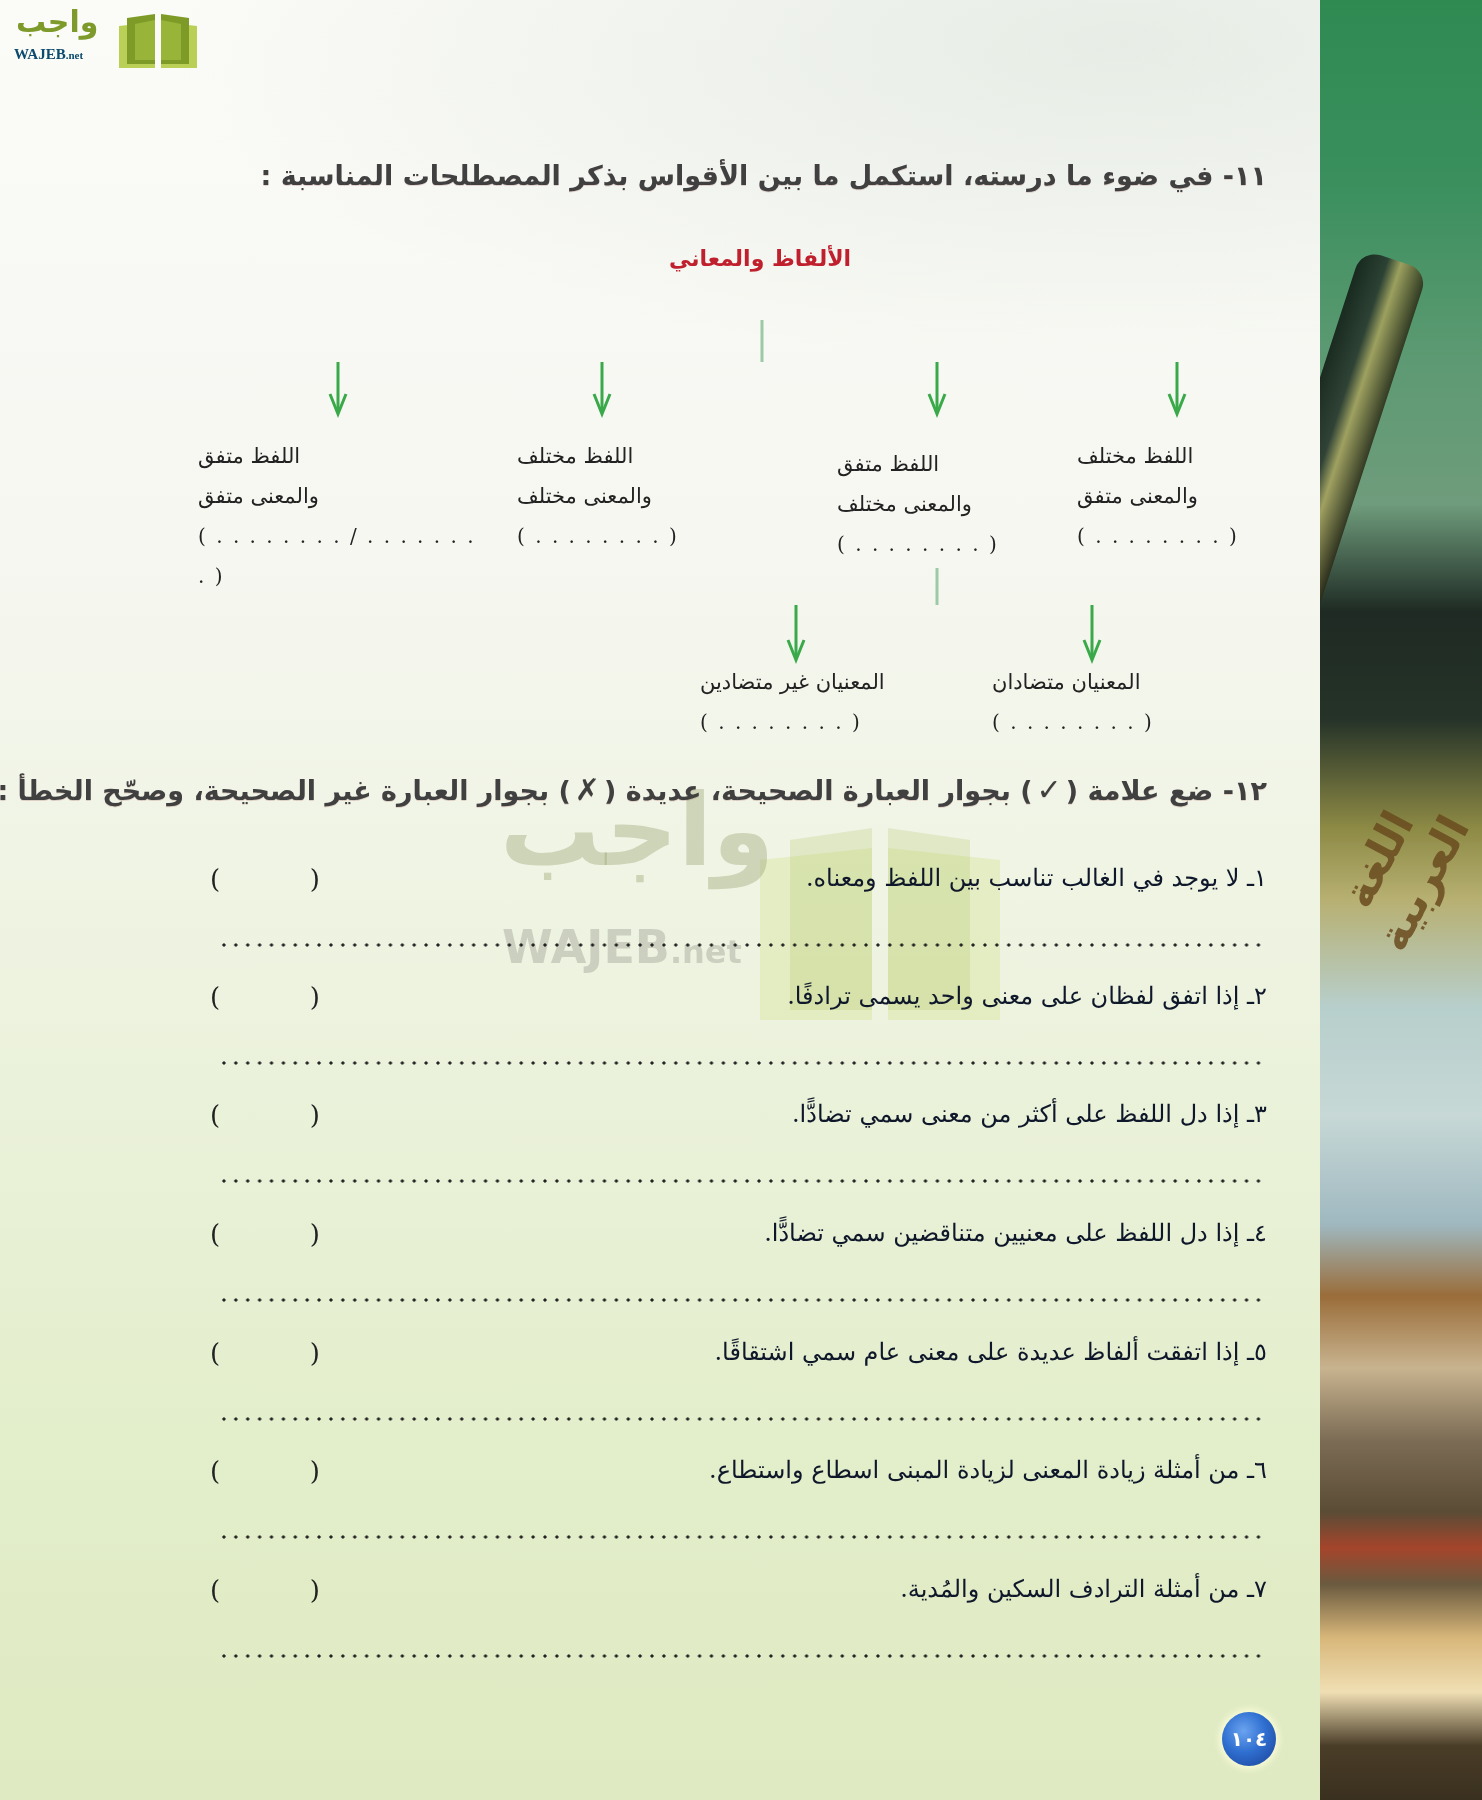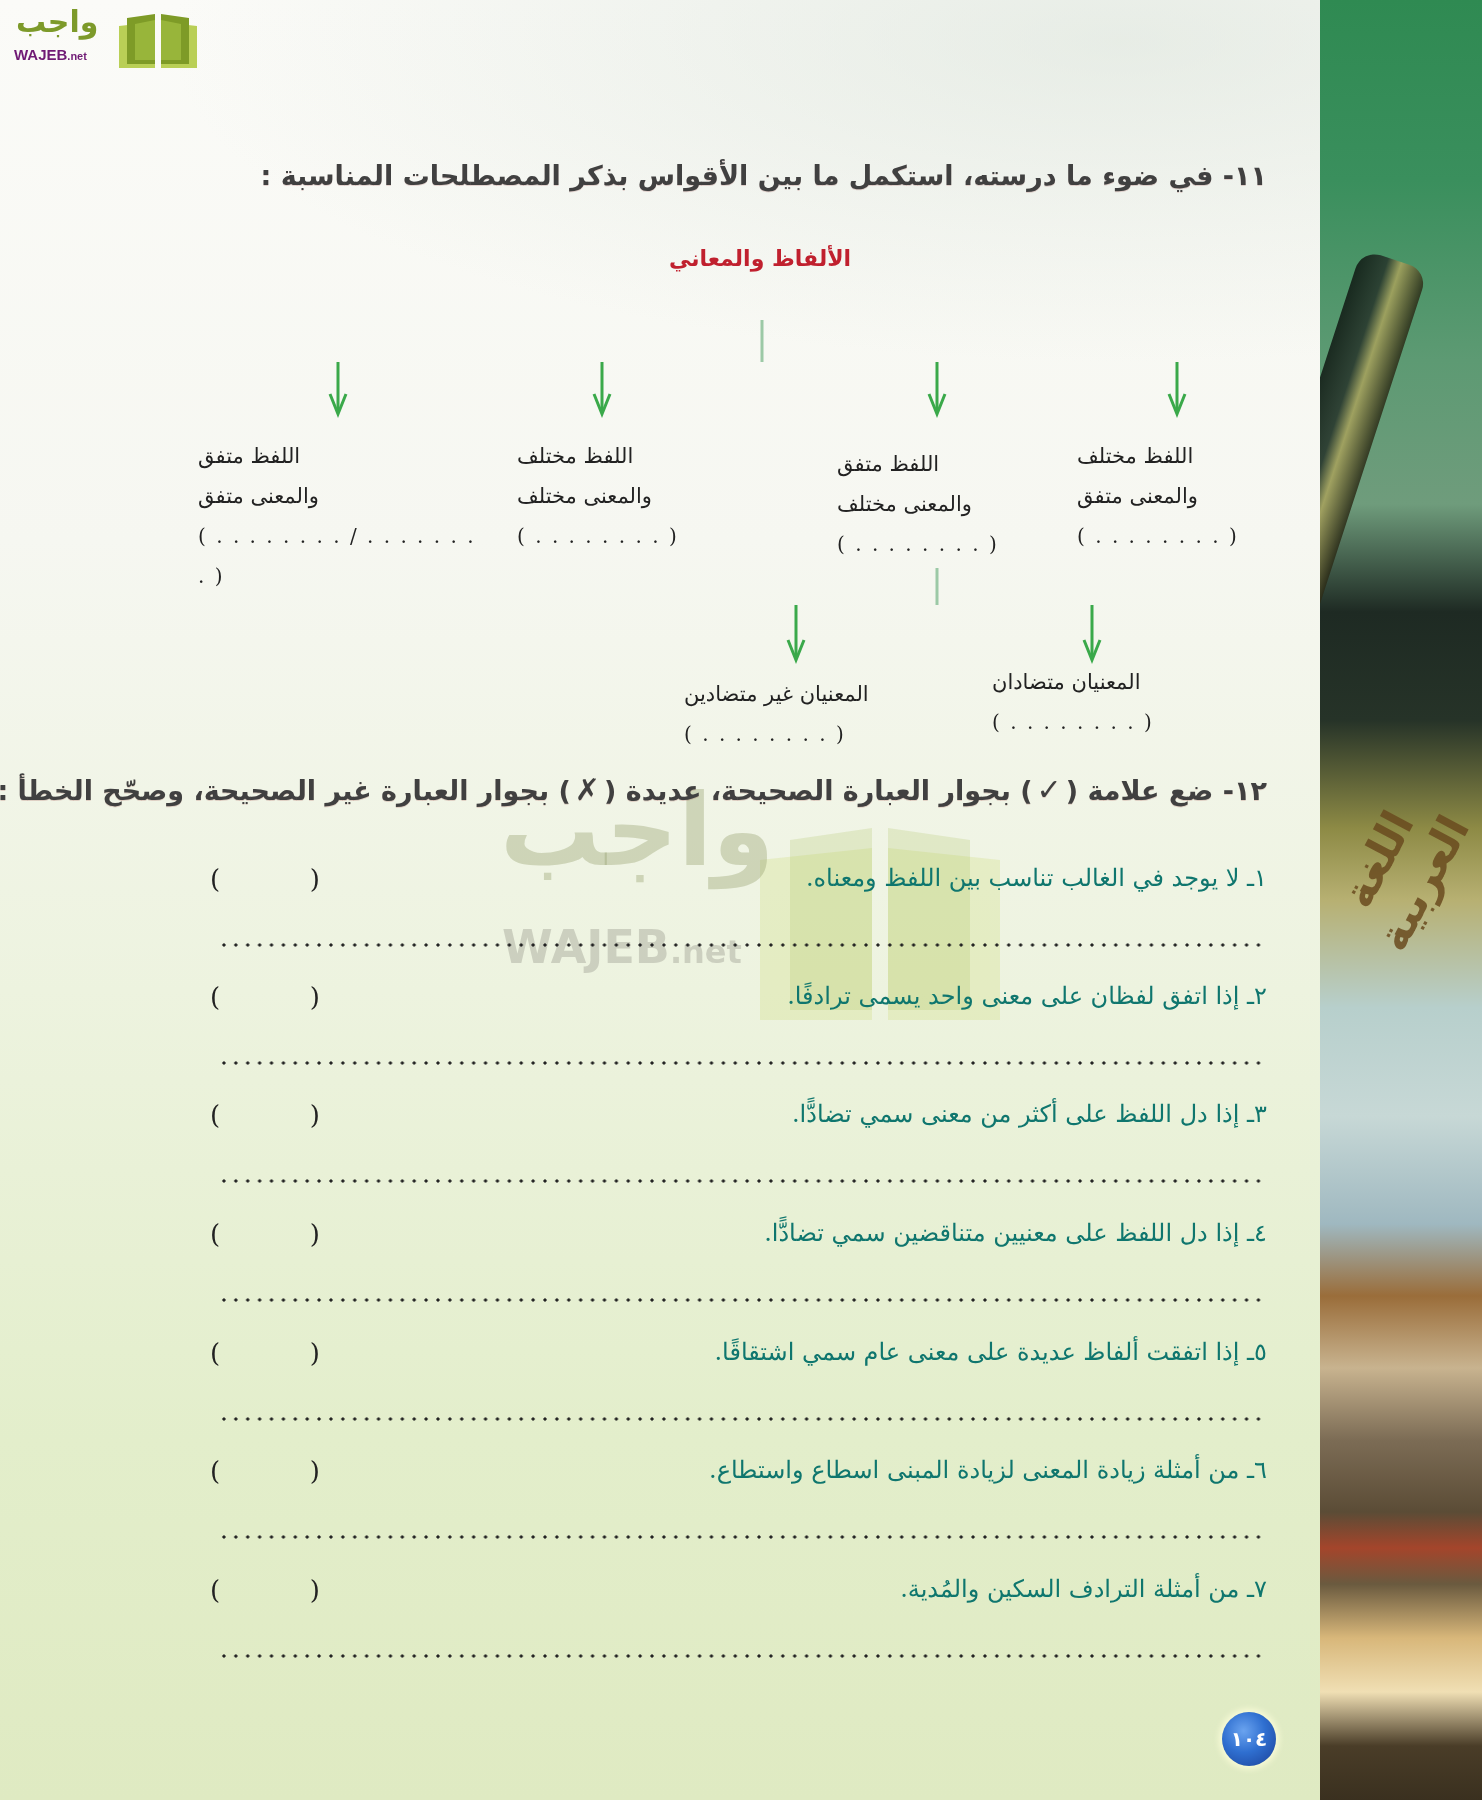--- a/index.html
+++ b/index.html
@@ -37,22 +37,22 @@
       font-family: "DejaVu Sans", sans-serif; direction: rtl; text-align: center;
       opacity: 0.85;
     }
     
     .logo { position: absolute; left: 12px; top: 8px; width: 180px; height: 60px; }
     .logo .logo-ar {
       position: absolute; left: 4px; top: -4px; font-family: "DejaVu Sans", sans-serif;
       font-weight: bold; font-size: 30px; color: #7d9a2a; direction: rtl;
     }
     .logo .logo-en {
-      position: absolute; left: 2px; top: 38px; font-family: Liberation Sans, sans-serif;
-      font-weight: bold; font-size: 15px; color: #701a75; letter-spacing: 0px;
+      position: absolute; left: 2px; top: 38px; font-family: Liberation Serif, serif;
+      font-weight: bold; font-size: 15px; color: #0c4a6e; letter-spacing: 0px;
     }
     .logo .logo-en small { font-size: 11px; }
     .logo .book { position: absolute; left: 105px; top: 4px; width: 82px; height: 58px; }
 
     
     .watermark { position: absolute; left: 490px; top: 800px; width: 520px; height: 220px; pointer-events: none; }
     .watermark .wm-ar {
       position: absolute; left: 10px; top: -28px; font-family: "DejaVu Sans", sans-serif;
       font-weight: bold; font-size: 100px; color: rgba(150,160,110,0.38); direction: rtl;
     }
@@ -78,21 +78,21 @@
     svg.tree { position: absolute; left: 0; top: 0; pointer-events: none; }
     .node {
       position: absolute; text-align: left; direction: rtl; color: #222;
       font-size: 21px; line-height: 40px; width: 200px;
     }
     .node .blank { font-size: 20px; letter-spacing: 2px; direction: ltr; }
 
     .stmt {
       position: absolute; right: 215px; left: 210px; height: 40px; direction: rtl;
     }
-    .stmt .text { position: absolute; right: 0; top: 0; font-size: 24px; color: #0f766e; white-space: nowrap; }
+    .stmt .text { position: absolute; right: 0; top: 0; font-size: 24px; color: #0f172a; white-space: nowrap; }
     .stmt .answer-box {
       position: absolute; left: 0; top: 0; width: 110px; font-size: 26px; color: #222; direction: ltr;
       display: flex; justify-content: space-between;
     }
     .dots {
       position: absolute; left: 218px; right: 215px; height: 10px;
       background-image: radial-gradient(circle, #222 1.4px, transparent 1.8px);
       background-size: 11.9px 10px; background-repeat: repeat-x; background-position: left center;
     }
     .page-num {
@@ -192,21 +192,21 @@
 <div class="node" style="left:198px; top:436px; width:280px;">
   <div>اللفظ متفق</div>
   <div>والمعنى متفق</div>
   <div class="blank">( . . . . . . . .   /   . . . . . . . . )</div>
 </div>
 
 <div class="node" style="left:992px; top:662px;">
   <div>المعنيان متضادان</div>
   <div class="blank">( . . . . . . . . )</div>
 </div>
-<div class="node" style="left:684px; top:662px; width:240px;margin-top:12px;">
+<div class="node" style="left:700px; top:662px; width:240px;">
   <div>المعنيان غير متضادين</div>
   <div class="blank">( . . . . . . . . )</div>
 </div>
 
 <div class="q-title q12">
   <span>١٢- ضع علامة (</span><span class="mark">✓</span><span>) بجوار العبارة الصحيحة، عديدة (</span><span class="mark">✗</span><span>) بجوار العبارة غير الصحيحة، وصحّح الخطأ :</span>
 </div>
 
 <div class="stmt" style="top:864px;">
   <span class="text">١ـ لا يوجد في الغالب تناسب بين اللفظ ومعناه.</span>

